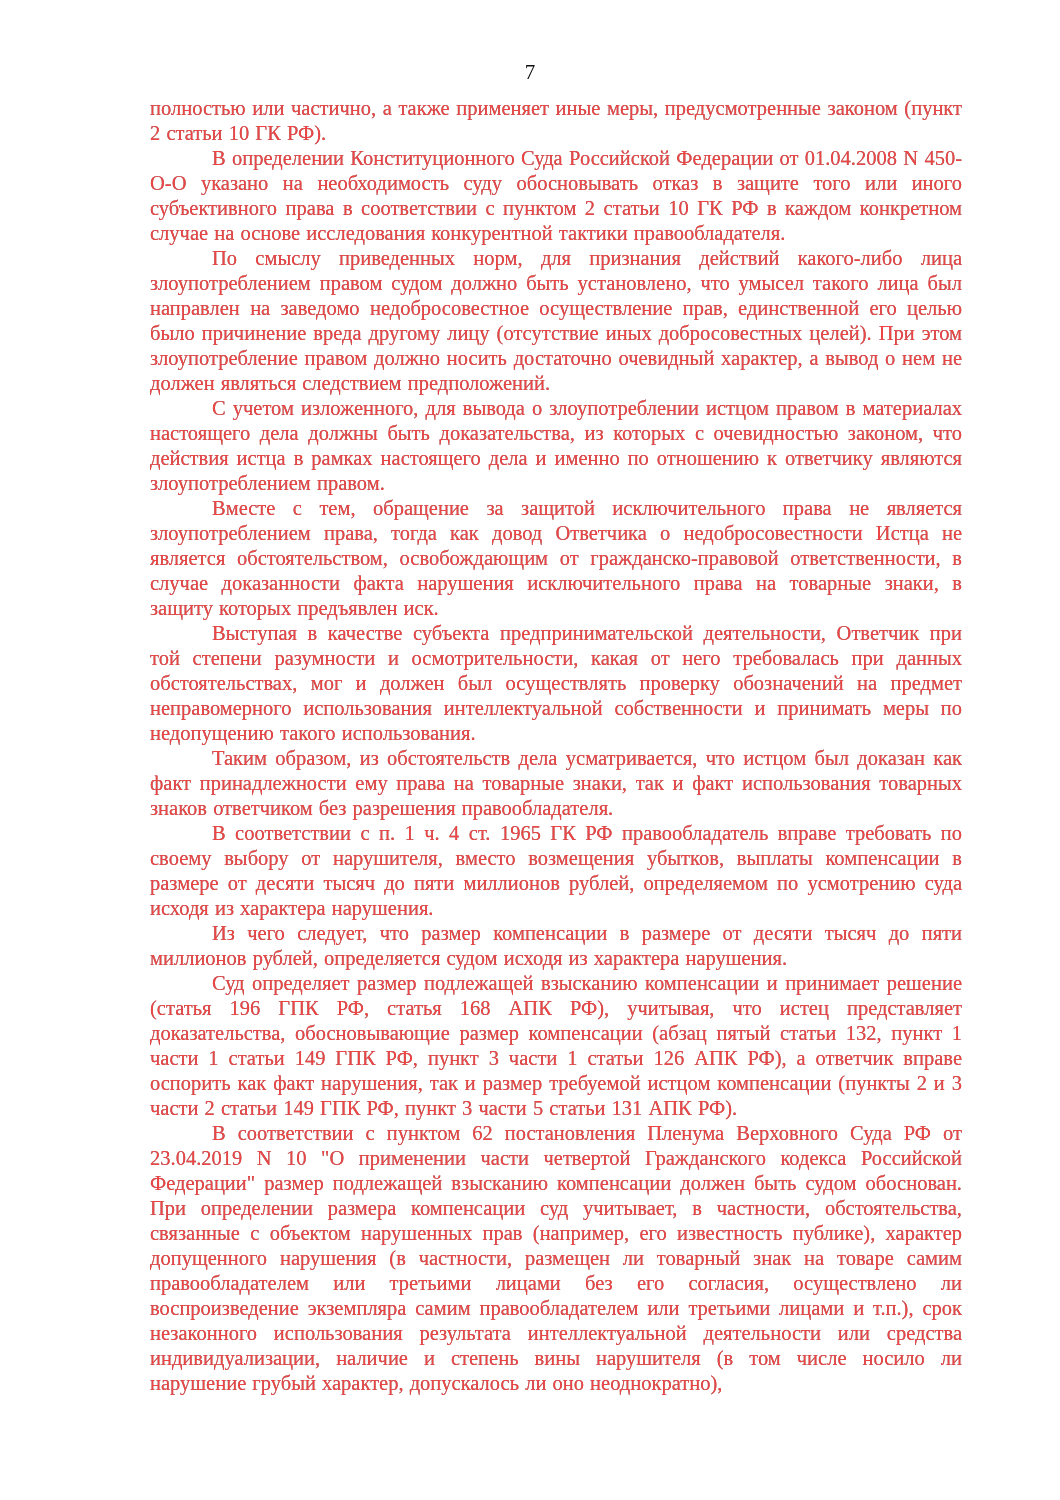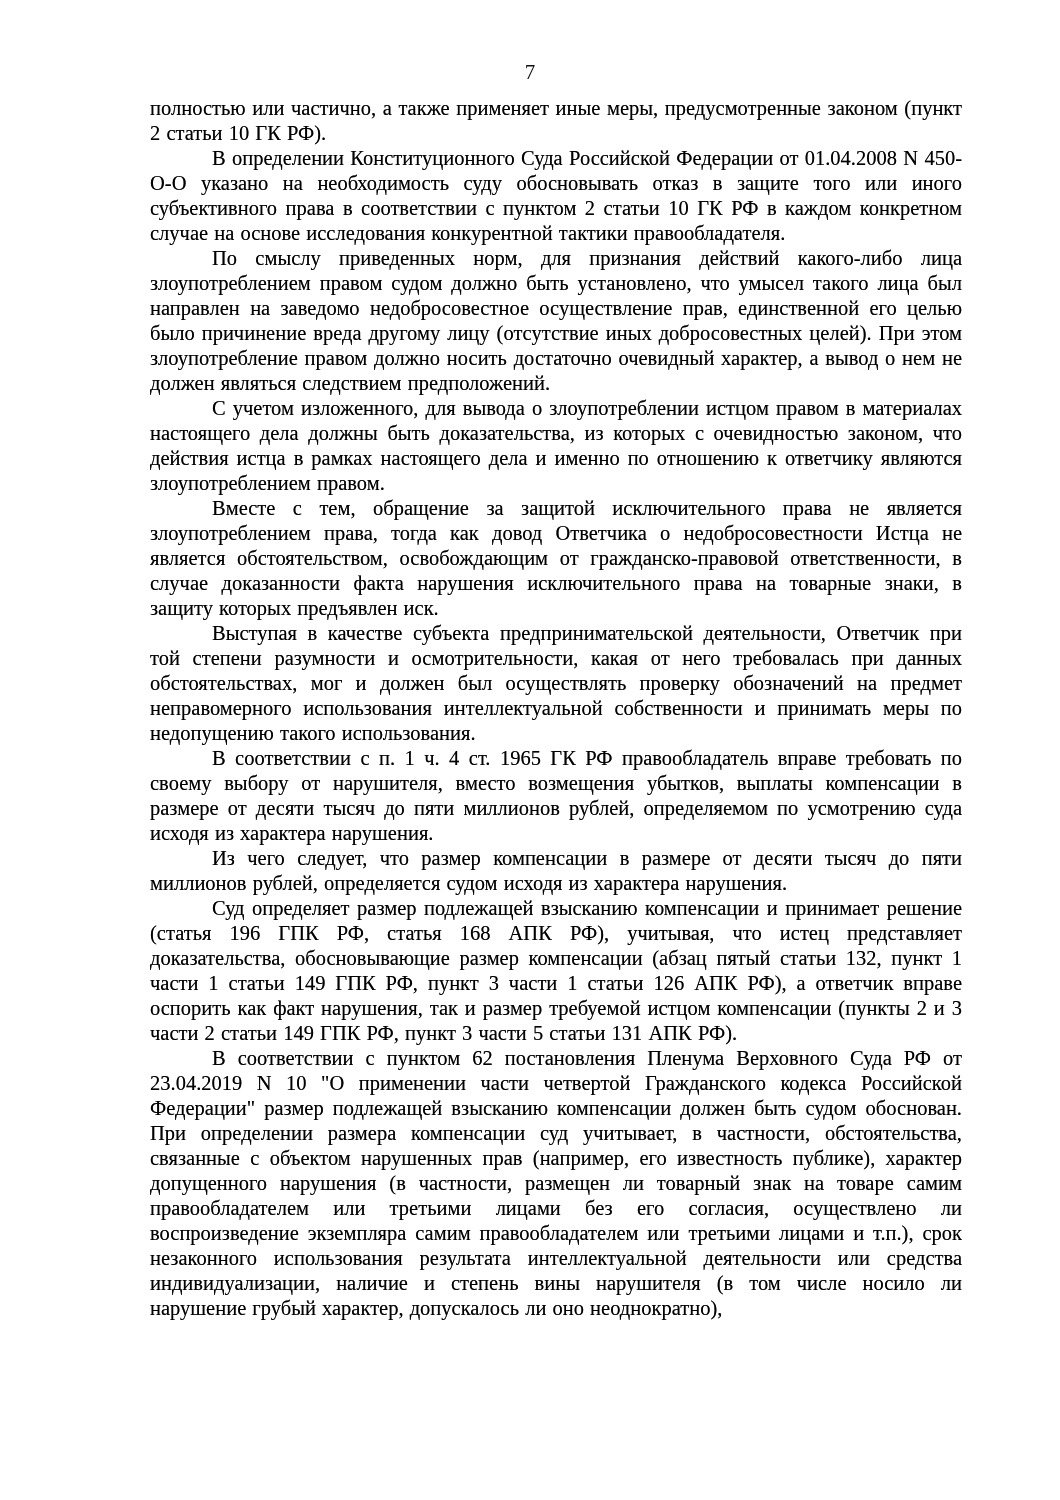--- a/index.html
+++ b/index.html
@@ -30,38 +30,39 @@
     left: 150px;
     top: 96px;
     width: 812px;
   }
   .paragraph {
     margin: 0;
     font-size: 20.5px;
     line-height: 25px;
     text-align: justify;
     text-indent: 62px;
-    color: #000000;
+    color: #ef4444;
     text-shadow: 0 0 0.5px rgba(0,0,0,0.55); 
     word-spacing: 1px;
   }
   .paragraph.no-indent {
     text-indent: 0;
   }
 </style>
 </head>
 <body>
 
 <div class="page">
   <div class="page-number">7</div>
   <div class="content" id="content">
       <p class="paragraph no-indent">полностью или частично, а также применяет иные меры, предусмотренные законом (пункт 2 статьи 10 ГК РФ).</p>
       <p class="paragraph">В определении Конституционного Суда Российской Федерации от 01.04.2008 N 450-О-О указано на необходимость суду обосновывать отказ в защите того или иного субъективного права в соответствии с пунктом 2 статьи 10 ГК РФ в каждом конкретном случае на основе исследования конкурентной тактики правообладателя.</p>
       <p class="paragraph">По смыслу приведенных норм, для признания действий какого-либо лица злоупотреблением правом судом должно быть установлено, что умысел такого лица был направлен на заведомо недобросовестное осуществление прав, единственной его целью было причинение вреда другому лицу (отсутствие иных добросовестных целей). При этом злоупотребление правом должно носить достаточно очевидный характер, а вывод о нем не должен являться следствием предположений.</p>
       <p class="paragraph">С учетом изложенного, для вывода о злоупотреблении истцом правом в материалах настоящего дела должны быть доказательства, из которых с очевидностью законом, что действия истца в рамках настоящего дела и именно по отношению к ответчику являются злоупотреблением правом.</p>
       <p class="paragraph">Вместе с тем, обращение за защитой исключительного права не является злоупотреблением права, тогда как довод Ответчика о недобросовестности Истца не является обстоятельством, освобождающим от гражданско-правовой ответственности, в случае доказанности факта нарушения исключительного права на товарные знаки, в защиту которых предъявлен иск.</p>
       <p class="paragraph">Выступая в качестве субъекта предпринимательской деятельности, Ответчик при той степени разумности и осмотрительности, какая от него требовалась при данных обстоятельствах, мог и должен был осуществлять проверку обозначений на предмет неправомерного использования интеллектуальной собственности и принимать меры по недопущению такого использования.</p>
+      <p class="paragraph">Таким образом, из обстоятельств дела усматривается, что истцом был доказан как факт принадлежности ему права на товарные знаки, так и факт использования товарных знаков ответчиком без разрешения правообладателя.</p>
       <p class="paragraph">В соответствии с п. 1 ч. 4 ст. 1965 ГК РФ правообладатель вправе требовать по своему выбору от нарушителя, вместо возмещения убытков, выплаты компенсации в размере от десяти тысяч до пяти миллионов рублей, определяемом по усмотрению суда исходя из характера нарушения.</p>
       <p class="paragraph">Из чего следует, что размер компенсации в размере от десяти тысяч до пяти миллионов рублей, определяется судом исходя из характера нарушения.</p>
       <p class="paragraph">Суд определяет размер подлежащей взысканию компенсации и принимает решение (статья 196 ГПК РФ, статья 168 АПК РФ), учитывая, что истец представляет доказательства, обосновывающие размер компенсации (абзац пятый статьи 132, пункт 1 части 1 статьи 149 ГПК РФ, пункт 3 части 1 статьи 126 АПК РФ), а ответчик вправе оспорить как факт нарушения, так и размер требуемой истцом компенсации (пункты 2 и 3 части 2 статьи 149 ГПК РФ, пункт 3 части 5 статьи 131 АПК РФ).</p>
       <p class="paragraph">В соответствии с пунктом 62 постановления Пленума Верховного Суда РФ от 23.04.2019 N 10 "О применении части четвертой Гражданского кодекса Российской Федерации" размер подлежащей взысканию компенсации должен быть судом обоснован. При определении размера компенсации суд учитывает, в частности, обстоятельства, связанные с объектом нарушенных прав (например, его известность публике), характер допущенного нарушения (в частности, размещен ли товарный знак на товаре самим правообладателем или третьими лицами без его согласия, осуществлено ли воспроизведение экземпляра самим правообладателем или третьими лицами и т.п.), срок незаконного использования результата интеллектуальной деятельности или средства индивидуализации, наличие и степень вины нарушителя (в том числе носило ли нарушение грубый характер, допускалось ли оно неоднократно),</p>
     </div>
 </div>
 
 </body></html>

